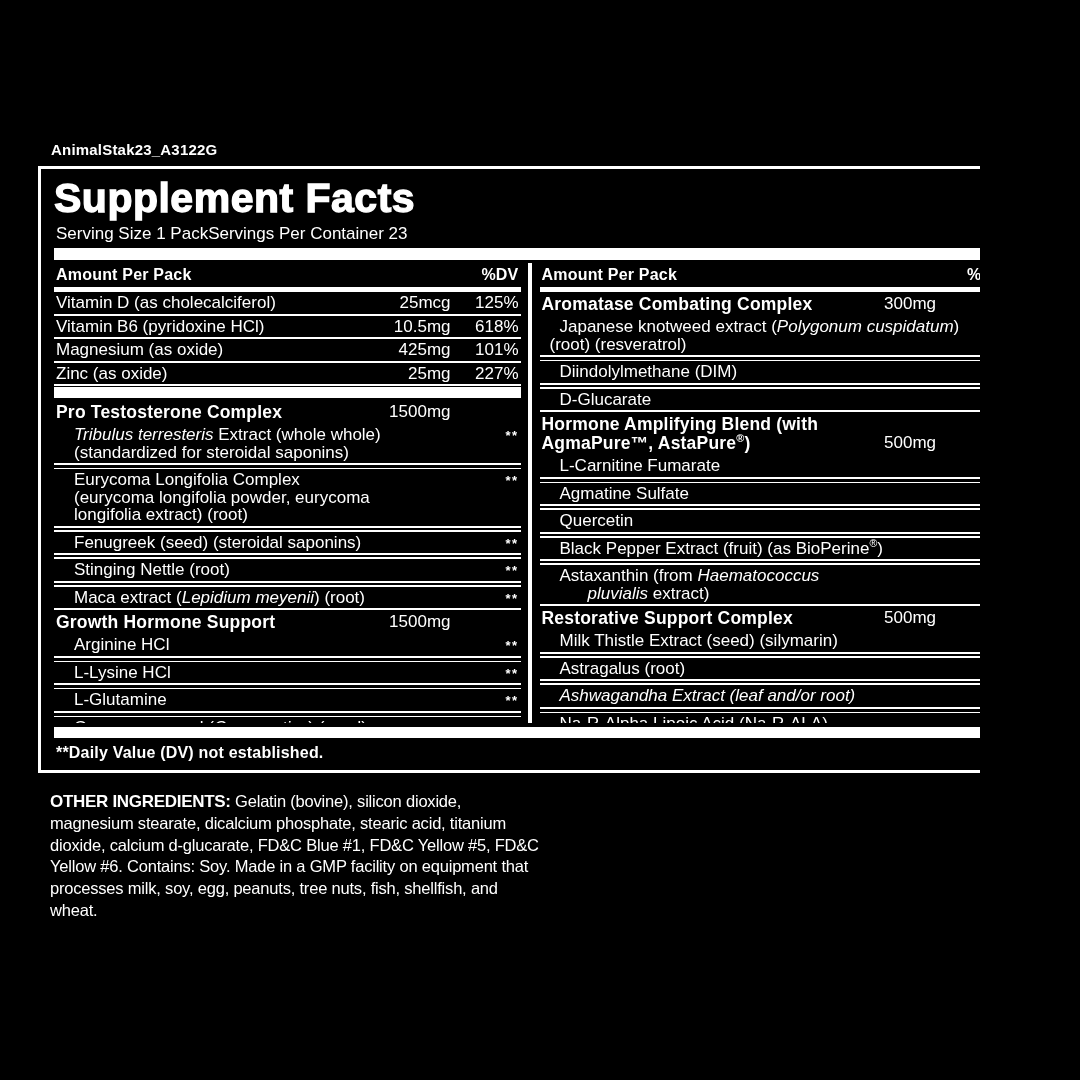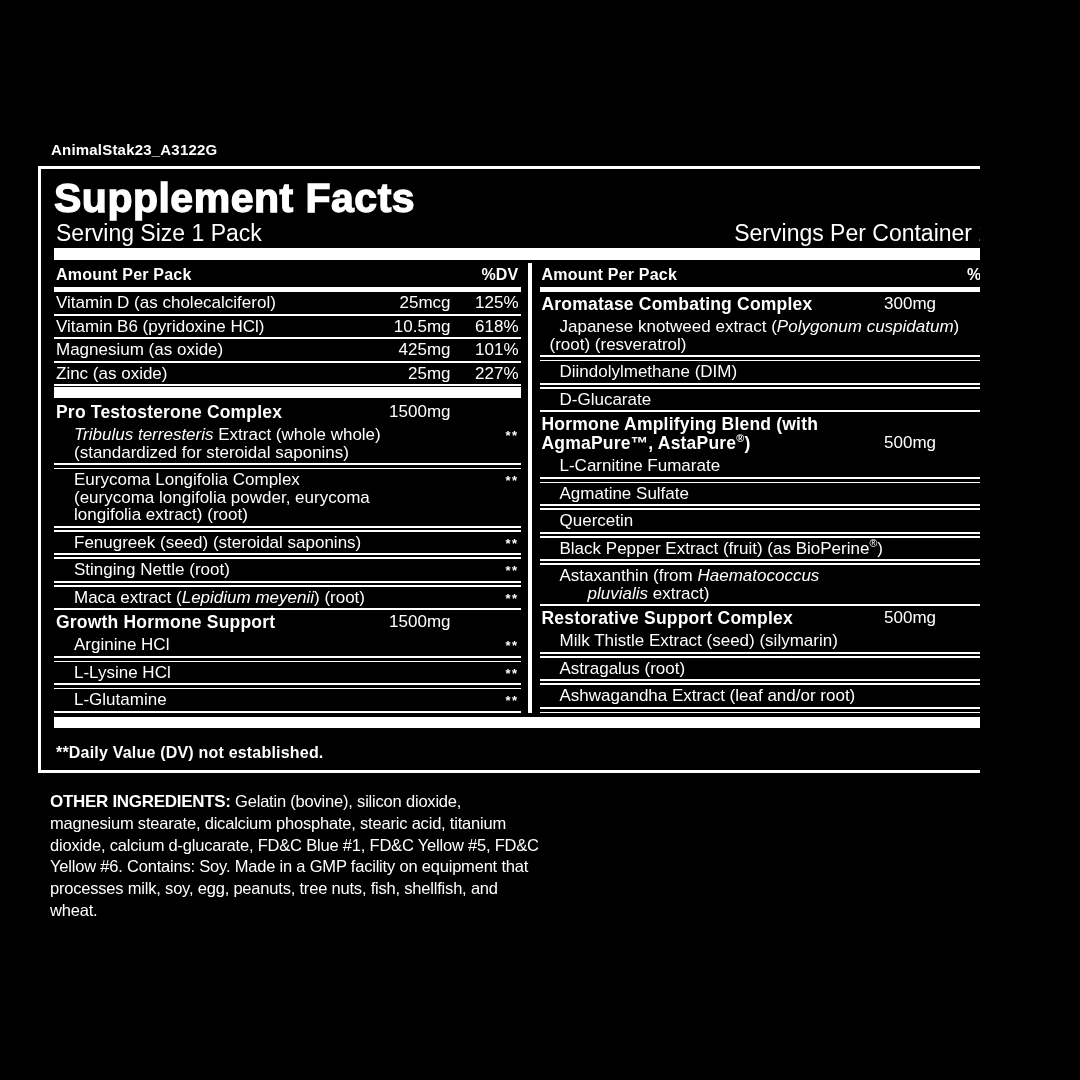--- a/index.html
+++ b/index.html
@@ -15,21 +15,21 @@
   .facts-box {
     position:absolute; left:38px; top:166px; width:984px; height:607px;
     border:3px solid var(--fg); background:var(--bg);
     display:flex; flex-direction:column; padding:4px 13px 8px; overflow:hidden;
   }
   .title {
     font-size:41px; font-weight:bold; -webkit-text-stroke:1.3px var(--fg);
     letter-spacing:0.5px; line-height:46px; margin:2px 0 3px;
   }
   .serving-row {
-    display:flex; justify-content:space-between; font-size:23px; line-height:19px; margin:0 2px 5px;
+    display:flex; font-size:17px; line-height:19px; margin:0 2px 5px;
   }
   .bar { height:12px; background:var(--fg); flex:0 0 auto; }
   .bottom-bar { height:11px; margin-top:0; }
   .columns { display:flex; align-items:stretch; flex:1 1 auto; overflow:hidden; margin-top:3px; margin-bottom:4px; }
   .col { flex:1 1 0; min-width:0; display:flex; flex-direction:column; }
   .divider { flex:0 0 4px; background:var(--fg); margin:0 8px 0 7px; }
   .col-header {
     display:flex; justify-content:space-between; font-size:16px; font-weight:bold;
     letter-spacing:0.2px; padding:3px 2px 3px 2px; border-bottom:5px solid var(--fg);gap:24px;
   }
@@ -45,21 +45,21 @@
   .dv { position:absolute; right:2px; top:2px; font-size:17px; }
   .sub .dv { font-size:13px; font-weight:bold; letter-spacing:1.5px; top:3px; }
   .sep-single { height:2px; background:var(--fg); }
   .sep-double {
     height:6px;
     background:linear-gradient(to bottom, var(--fg) 0 2px, var(--bg) 2px 4.5px, var(--fg) 4.5px 6px);
   }
   .thickbar { height:11px; background:var(--fg); margin:1px 0 2px; }
   .it { font-style:italic; }
   sup.sup { font-size:62%; line-height:0; }
-  .footnote { font-size:16px; font-weight:bold; letter-spacing:0.2px; padding:16px 2px 0; }
+  .footnote { font-size:16px; font-weight:bold; letter-spacing:0.2px; padding:6px 2px 0; }
   .other {
     position:absolute; left:50px; top:791px; width:497px;
     font-size:16.5px; line-height:21.8px; letter-spacing:-0.2px; color:var(--fg);
   }
   .other-label { font-weight:bold; font-size:17px; letter-spacing:-0.3px; }
 </style>
 </head>
 <body>
 
 <div class="stage">
@@ -231,21 +231,21 @@
               <div class="line" style="padding-left: 18px;"><span>Milk Thistle Extract (seed) (silymarin)</span></div>
               <span class="dv">**</span>
             </div>
             <div class="sep-double"></div>
             <div class="row sub">
               <div class="line" style="padding-left: 18px;"><span>Astragalus (root)</span></div>
               <span class="dv">**</span>
             </div>
             <div class="sep-double"></div>
             <div class="row sub">
-              <div class="line" style="padding-left: 18px;"><span>Ashwagandha Extract (leaf and/or root)</span></div>
+              <div class="line" style="padding-left: 18px; font-style: italic;"><span>Ashwagandha Extract (leaf and/or root)</span></div>
               <span class="dv">**</span>
             </div>
             <div class="sep-double"></div>
             <div class="row sub">
               <div class="line" style="padding-left: 18px;"><span>Na-R-Alpha Lipoic Acid (Na-R-ALA)</span></div>
               <span class="dv">**</span>
             </div>
           </div>
       </div>
     </div>

